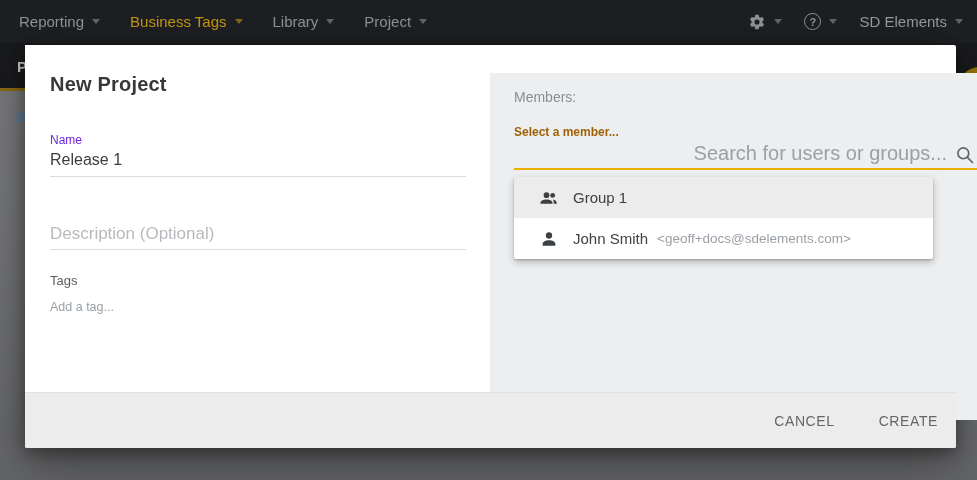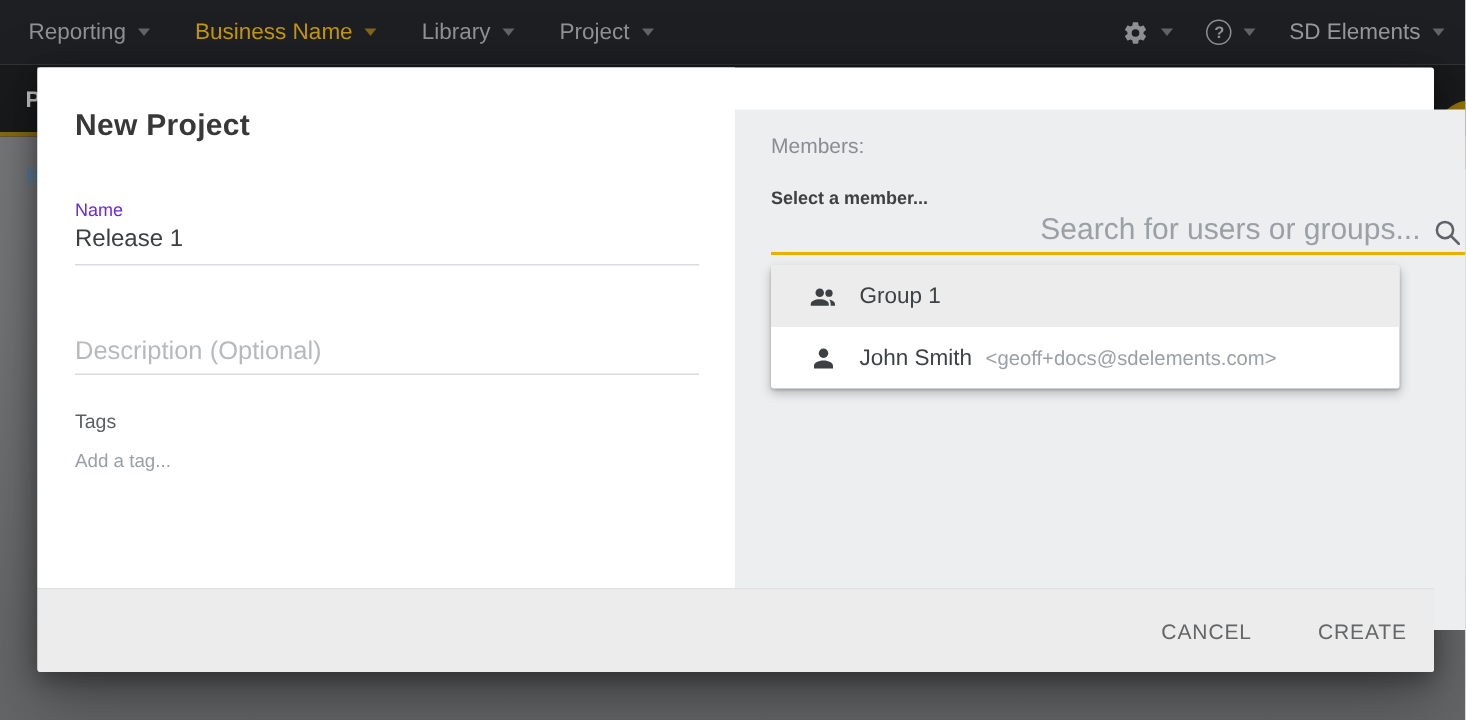--- a/index.html
+++ b/index.html
@@ -62,21 +62,21 @@
                 border-bottom: 1px solid #dadce0; padding-bottom: 6px; }
   .desc-input { margin-top: 46px; font-size: 17px; line-height: 22px; color: #3c4043;
                 border-bottom: 1px solid #dadce0; padding-bottom: 4px; }
   .desc-input::placeholder { color: #b7babd; }
   .tags-label { margin-top: 24px; font-size: 13px; line-height: 14px; color: #5c6064; }
   .tag-input  { margin-top: 12px; font-size: 12.5px; line-height: 13px; color: #3c4043; }
   .tag-input::placeholder, .name-input::placeholder { color: #9aa0a6; }
 
   .members-label { font-size: 14px; line-height: 16px; color: #8a8d91; }
   .select-label  { margin-top: 20px; font-size: 12px; line-height: 14px;
-                   font-weight: bold; color: #404040; }
+                   font-weight: bold; color: #a16207; }
   .search-wrap { position: relative; margin-top: 2px; }
   .search-input { width: 100%; font-size: 20px; line-height: 24px; color: #be185d;
                   padding: 0 30px 3px 0; border-bottom: 2px solid #e9af00; text-align: right; }
   .search-input::placeholder { color: #9aa0a6; }
   .search-icon { position: absolute; right: 2px; top: 4px; width: 20px; height: 20px; }
 
   .dropdown { margin-top: 7px; width: 419px; background: #ffffff; border-radius: 2px;
               box-shadow: 0 3px 7px rgba(0,0,0,.25), 0 1px 2px rgba(0,0,0,.2); }
   .dd-row { height: 41px; display: flex; align-items: center; padding-left: 25px;
             cursor: pointer; }
@@ -106,21 +106,21 @@
     <div class="bg-fab"></div>
   </div>
 
   <nav class="topnav">
     <div class="nav-left">
       <span class="nav-item">
         <span>Reporting</span>
         <i class="chev"></i>
       </span>
       <span class="nav-item active">
-        <span>Business Name</span>
+        <span>Business Tags</span>
         <i class="chev"></i>
       </span>
       <span class="nav-item">
         <span>Library</span>
         <i class="chev"></i>
       </span>
       <span class="nav-item">
         <span>Project</span>
         <i class="chev"></i>
       </span>

